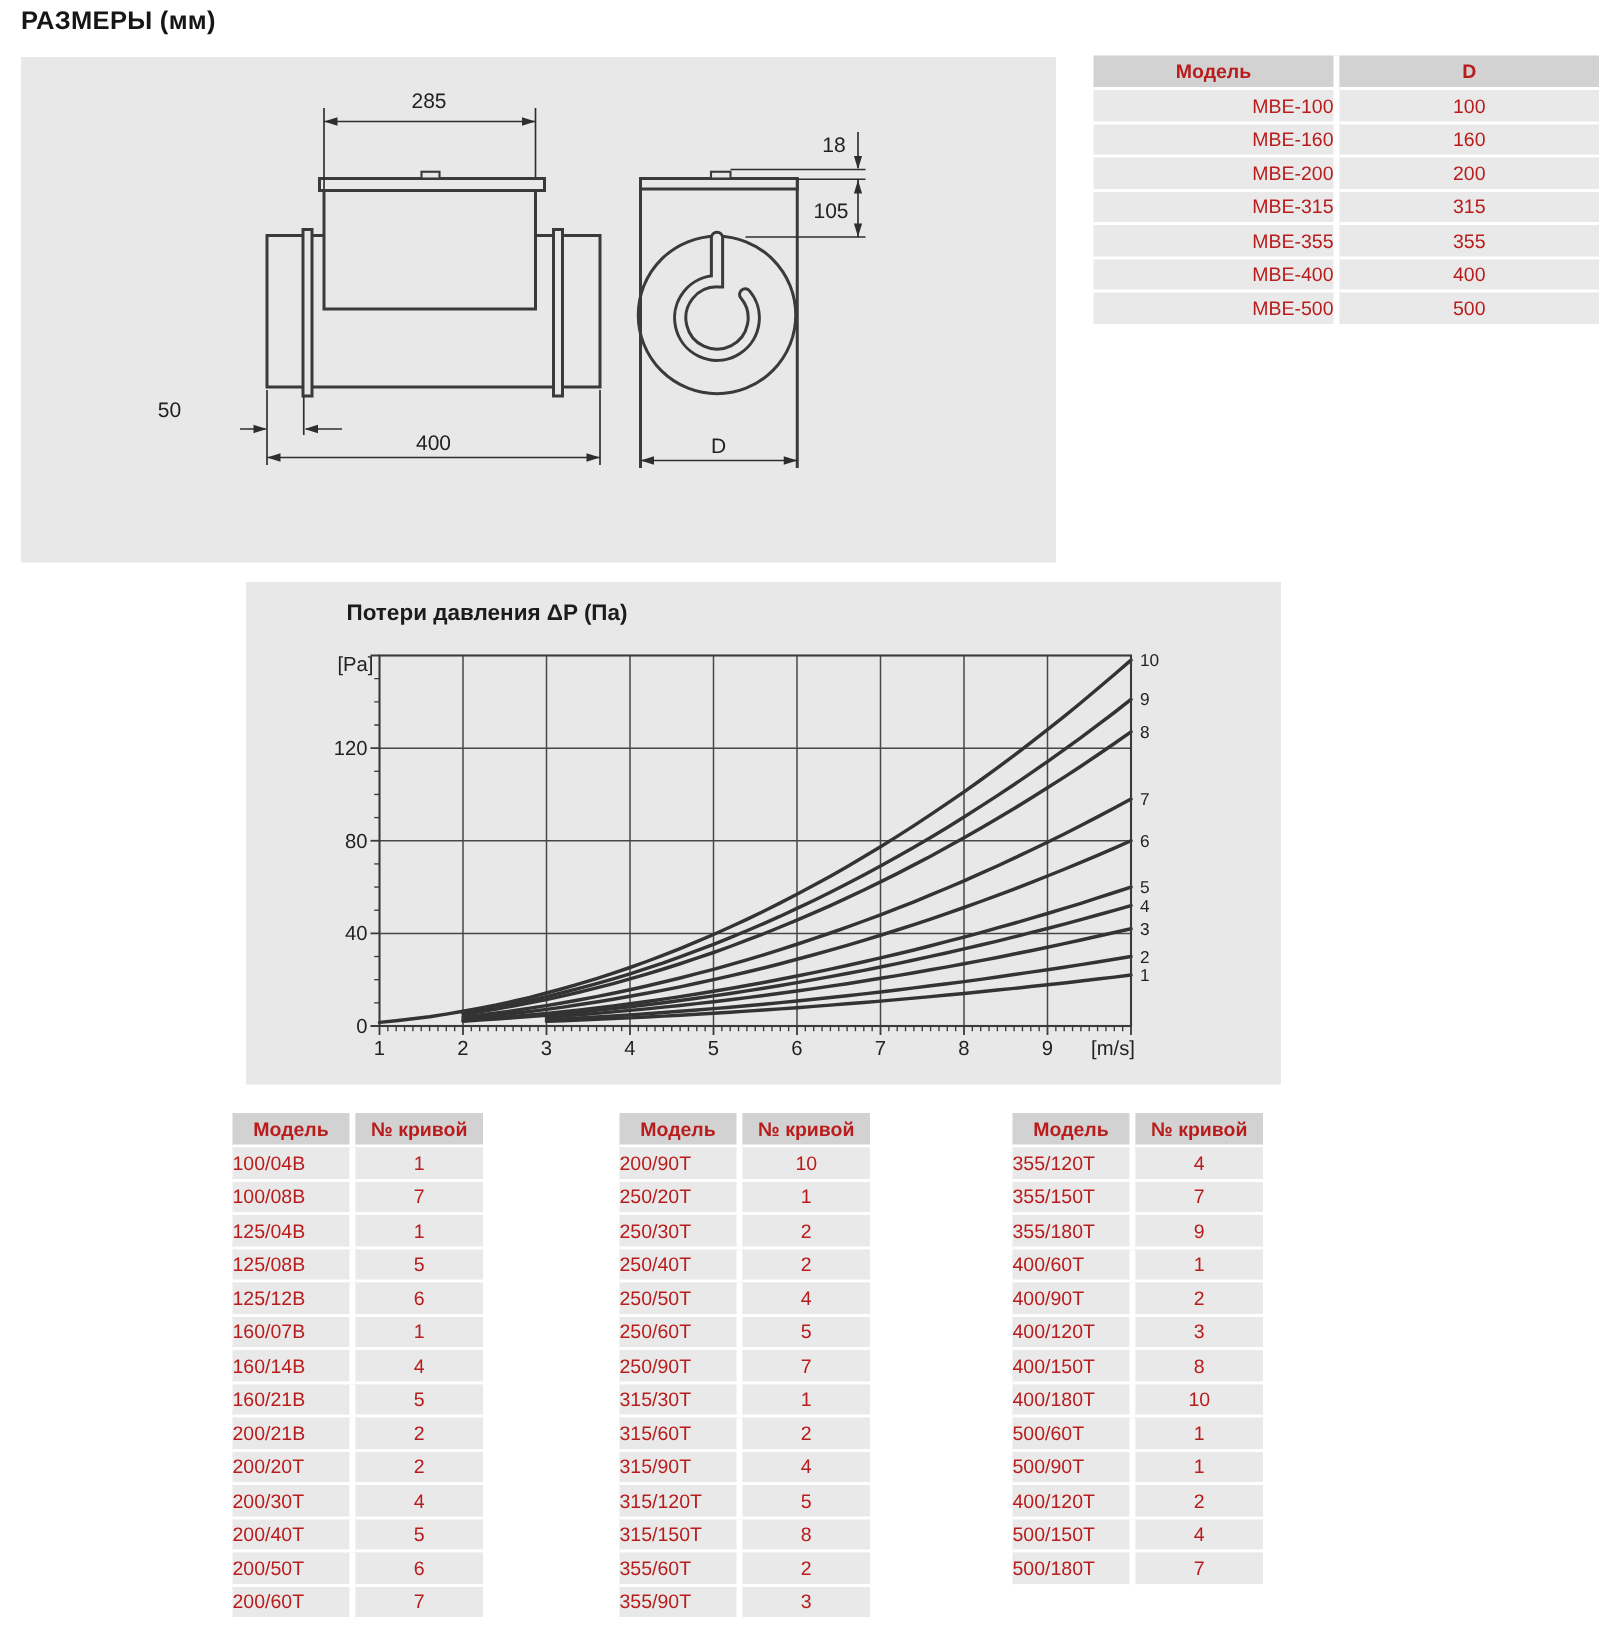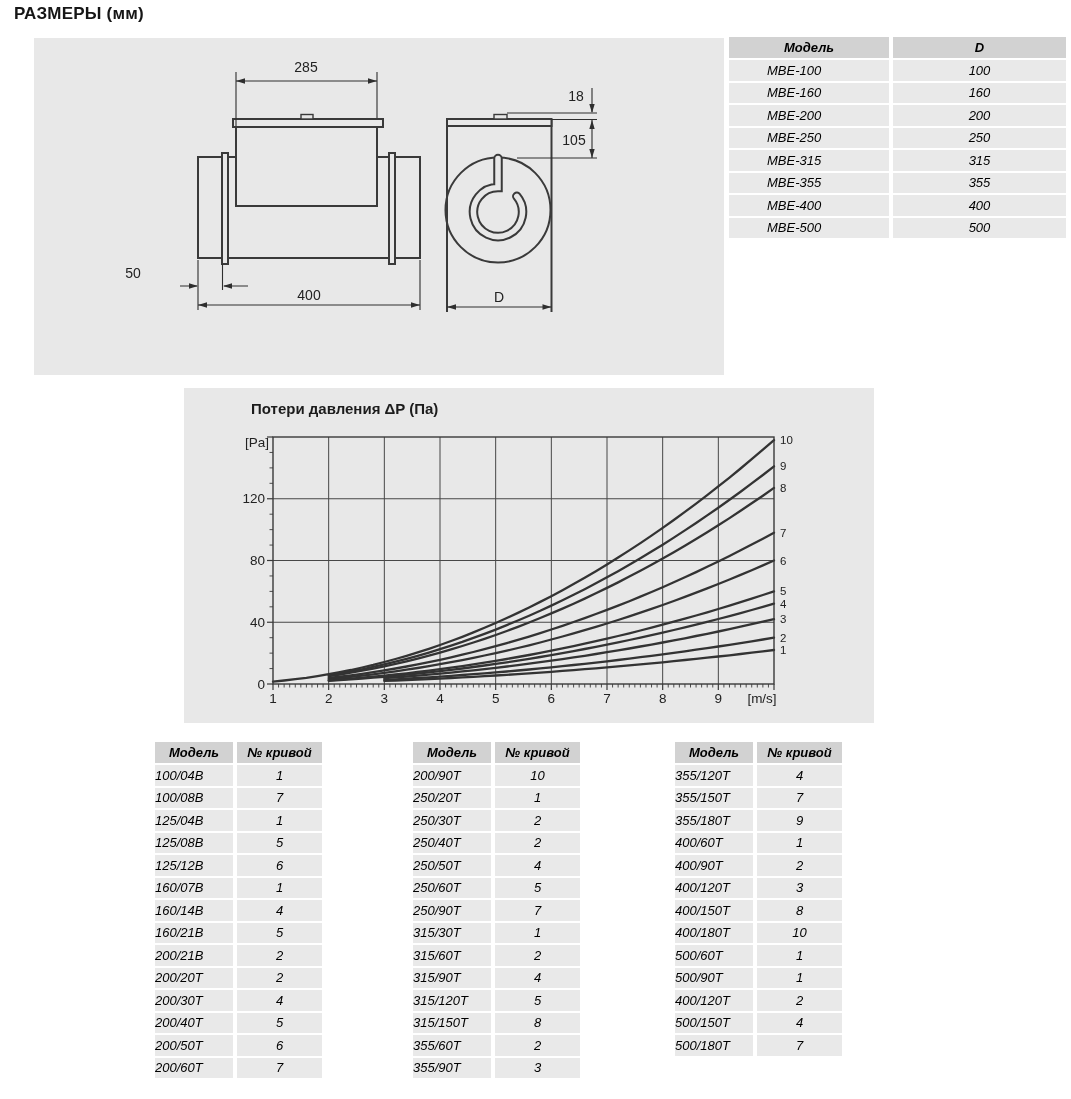--- a/index.html
+++ b/index.html
@@ -1,39 +1,39 @@
 <!DOCTYPE html>
 <html><head>
 <meta charset="utf-8">
 <style>
   html,body{margin:0;padding:0;background:#ffffff;}
   .page{position:relative;width:1071px;height:1099px;background:#ffffff;
         font-family:"Liberation Sans",sans-serif;color:#222;overflow:hidden;}
   .page-title{position:absolute;left:14px;top:4px;font-size:17px;font-weight:bold;
               color:#161616;letter-spacing:.2px;}
-  .panel{position:absolute;background:#e8e8e8;margin-left:20px;}
+  .panel{position:absolute;background:#e8e8e8;}
   .drawing-panel{left:14px;top:38px;width:690px;height:337px;}
   .chart-panel{left:164px;top:388px;width:690px;height:335px;}
   .chart-title{position:absolute;left:67px;top:12px;font-size:15px;font-weight:bold;color:#1c1c1c;}
 
   
   .tbl-host{position:absolute;}
   #model-table{left:729px;top:37px;width:337px;}
   #curve-table-0{left:155px;top:742px;width:167px;}
   #curve-table-1{left:413px;top:742px;width:167px;}
   #curve-table-2{left:675px;top:742px;width:167px;}
   table.data{border-collapse:separate;border-spacing:0;width:100%;table-layout:fixed;
-             font-size:13px;color:#000000;font-style:italic;}
+             font-size:13px;color:#b91c1c;}
   table.data th{background:#d2d2d2;font-weight:bold;text-align:center;height:21px;
                 border-bottom:2px solid #fff;padding:0;}
   table.data td{background:#e9e9e9;height:20.5px;border-bottom:2px solid #fff;padding:0;
                 text-align:center;}
   table.data th:first-child,table.data td:first-child{border-right:4px solid #fff;}
   table.t-model col.c0{width:164px;} table.t-model col.c1{width:173px;}
-  table.t-model td.model{text-align:left;padding-left:38px;}
+  table.t-model td.model{text-align:right;padding-left:24px;}
   table.t-curve col.c0{width:82px;} table.t-curve col.c1{width:85px;}
   table.t-curve td.model{text-align:left;}
 
   
   .ln{stroke:#3a3a3a;stroke-width:2;fill:none;}
   .fillbg{fill:#e8e8e8;stroke:#3a3a3a;stroke-width:2;}
   .dim{stroke:#2e2e2e;stroke-width:1.1;fill:none;}
   .arr{fill:#2e2e2e;stroke:none;}
   .dimtxt{font-family:"Liberation Sans",sans-serif;font-size:14px;fill:#222;}
 </style>
@@ -125,24 +125,20 @@
             <td class="model">МВЕ-100</td>
             <td class="val">100</td>
           </tr>
           <tr>
             <td class="model">МВЕ-160</td>
             <td class="val">160</td>
           </tr>
           <tr>
             <td class="model">МВЕ-200</td>
             <td class="val">200</td>
-          </tr>
-          <tr>
-            <td class="model">МВЕ-250</td>
-            <td class="val">250</td>
           </tr>
           <tr>
             <td class="model">МВЕ-315</td>
             <td class="val">315</td>
           </tr>
           <tr>
             <td class="model">МВЕ-355</td>
             <td class="val">355</td>
           </tr>
           <tr>

